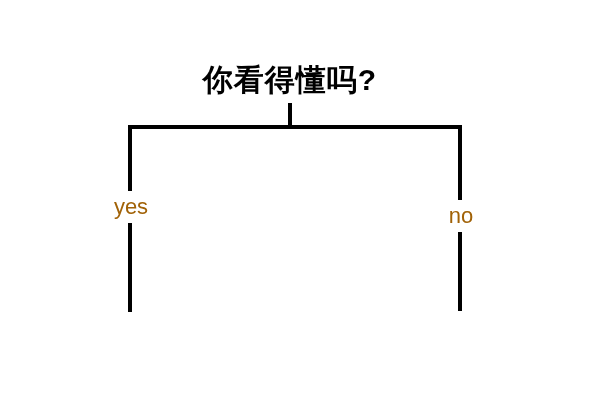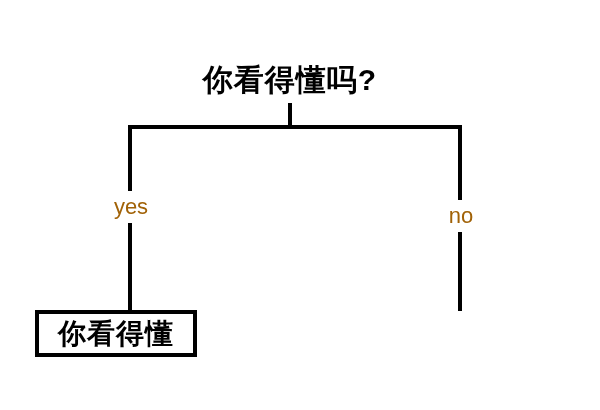--- a/index.html
+++ b/index.html
@@ -120,18 +120,15 @@
   <div class="line branch-bar"></div>
 
   <div class="line yes-line"></div>
 
   <div class="line no-line"></div>
 
   <div class="branch-label yes-label">yes</div>
 
   <div class="branch-label no-label">no</div>
 
-  <div class="outcome-box box-yes">
-    <span>你看得懂</span>
-  </div>
 
 
 </div>
 
 </body></html>

